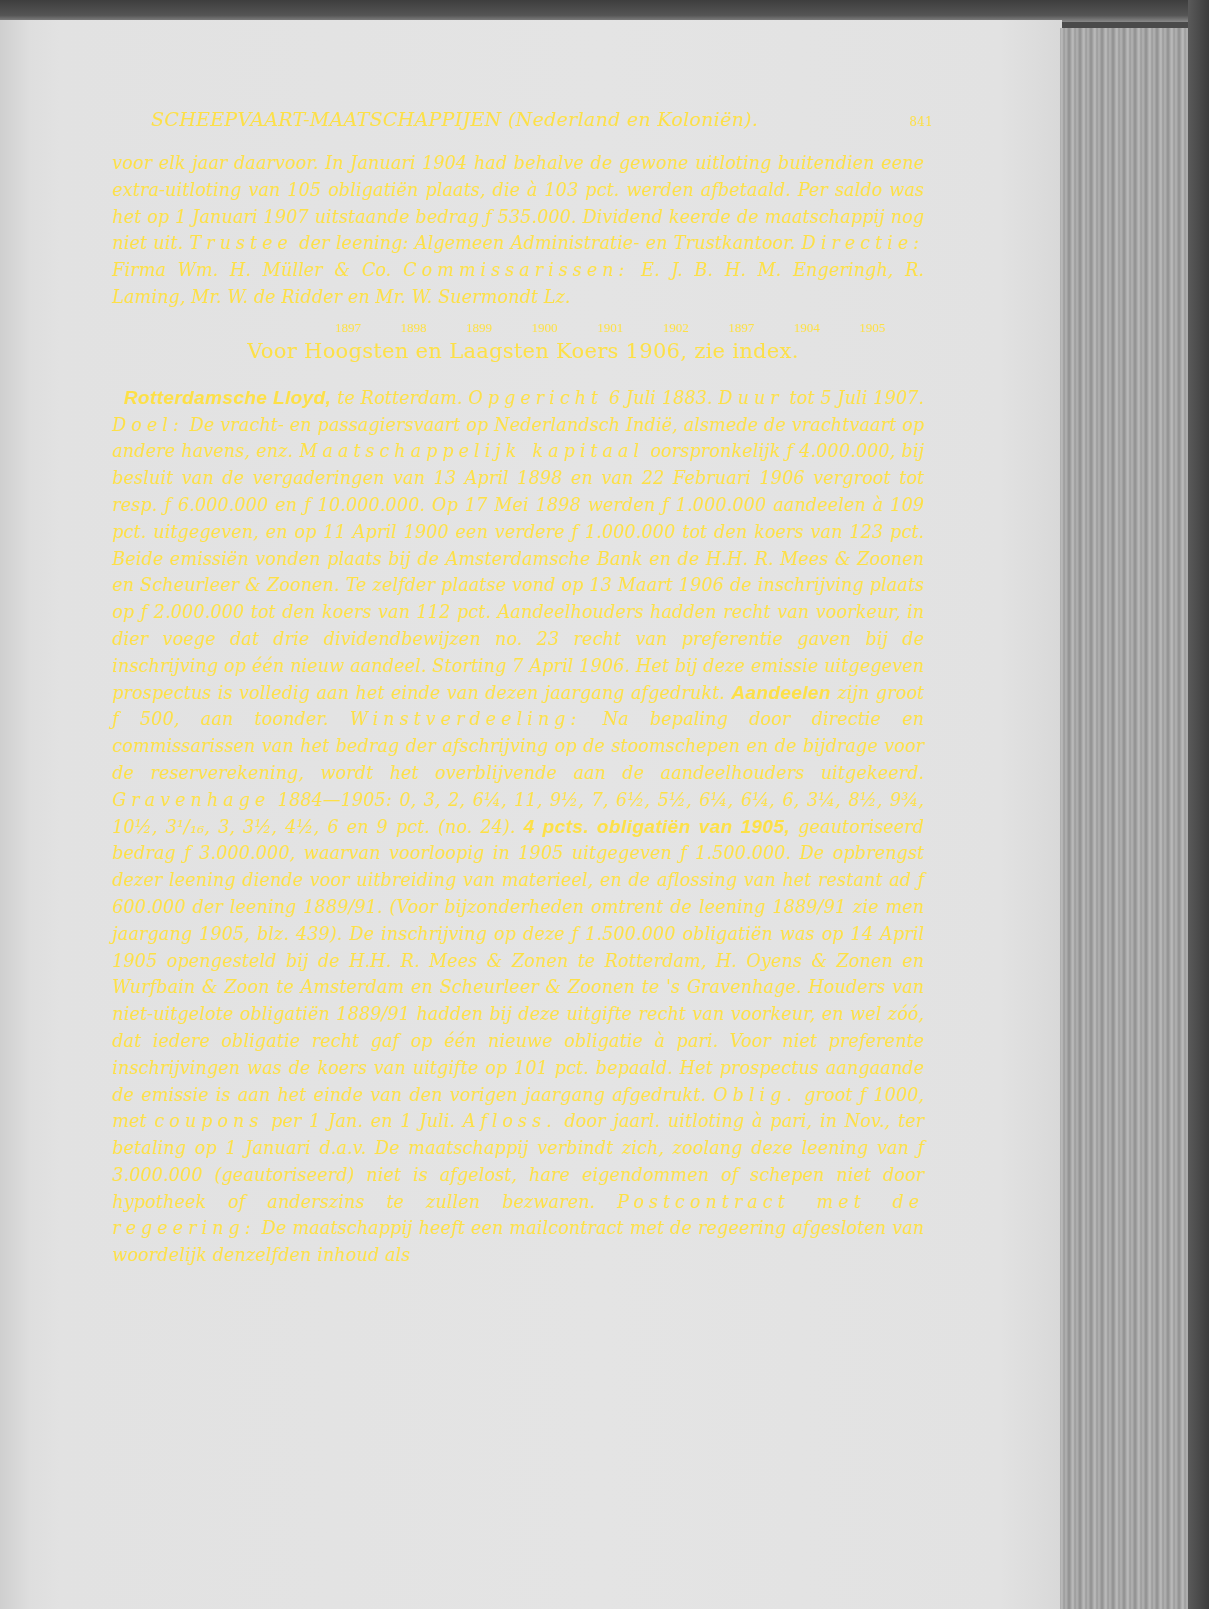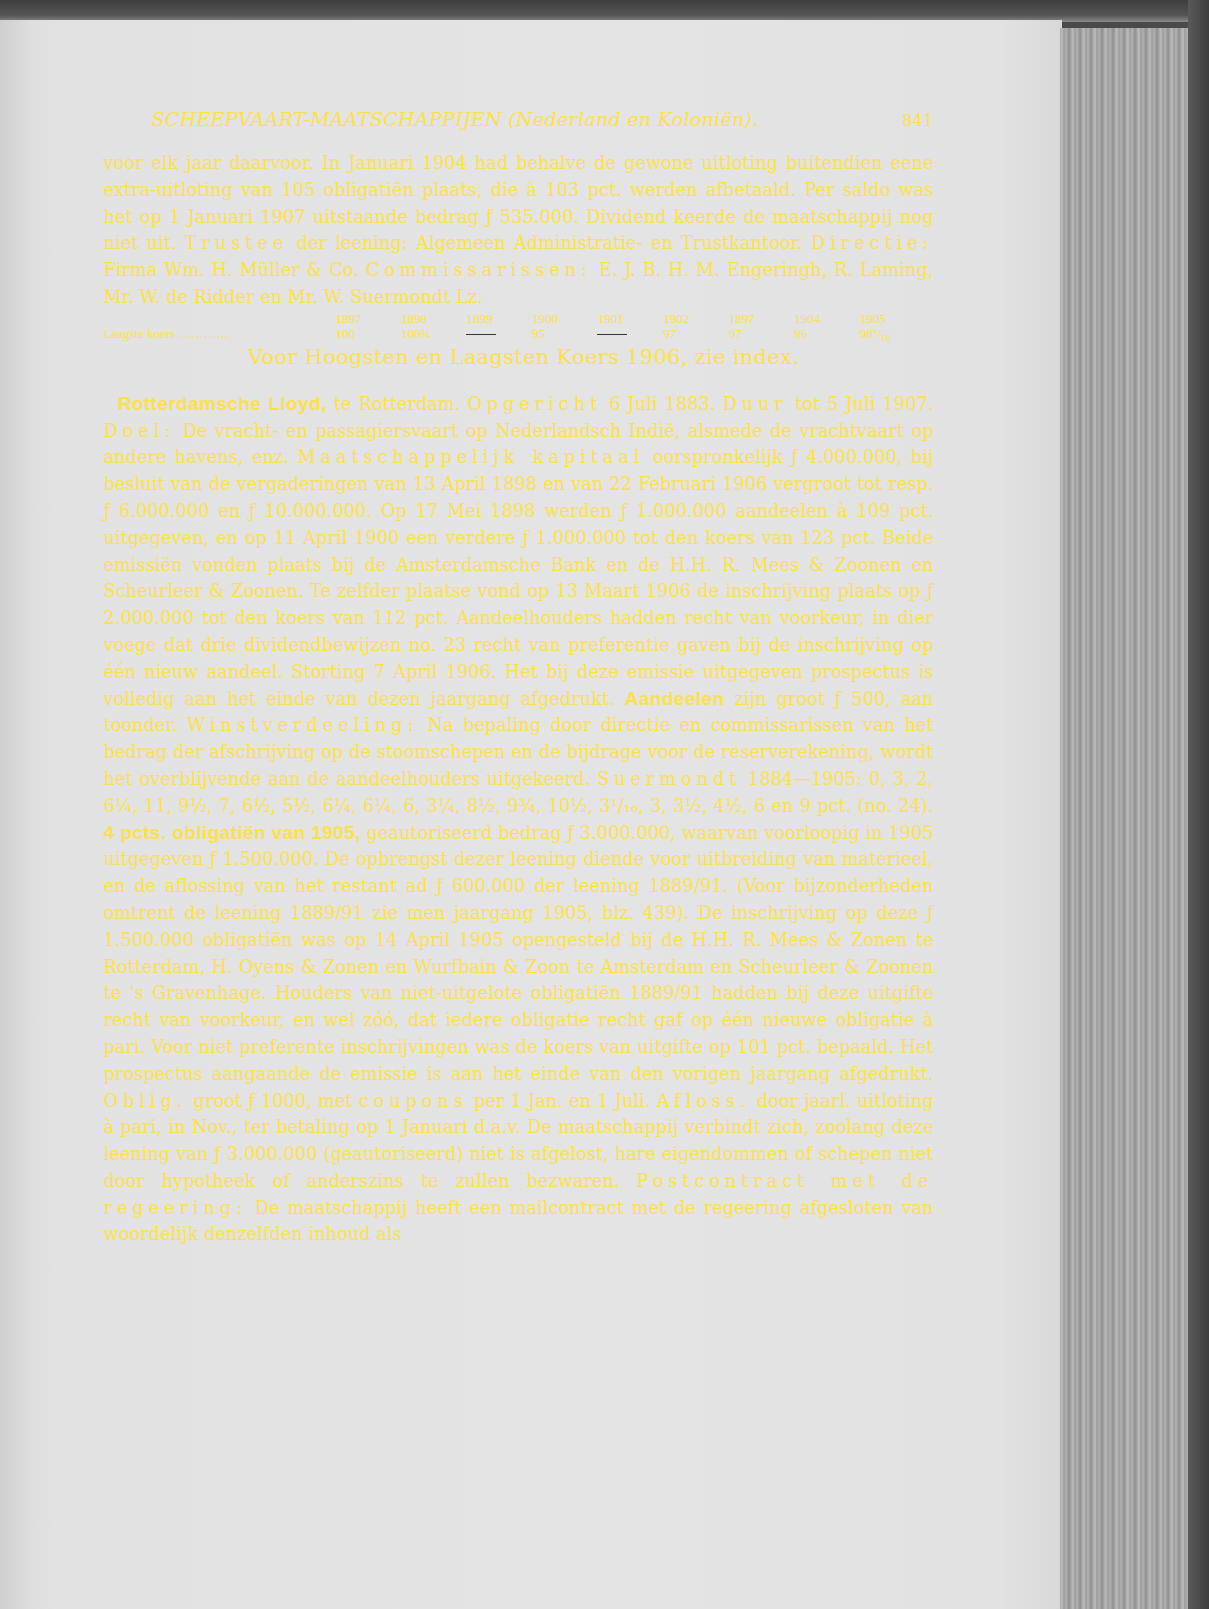--- a/index.html
+++ b/index.html
@@ -27,24 +27,24 @@
     }
     .text-block {
       position: absolute; left: 103px; top: 108px; width: 830px;
       color: #fde047;
     }
     .running-head {
       display: flex; justify-content: space-between; align-items: baseline;
       font-style: italic; font-size: 19px; letter-spacing: 0.3px;
       padding-left: 48px; margin-bottom: 20px;
     }
-    .running-head .folio { font-style: normal; font-size: 16px; }
+    .running-head .folio { font-style: normal; font-size: 12px; }
     .para {
       font-size: 17.6px; line-height: 26.8px; text-align: justify;
-      margin: 0; letter-spacing: 0.1px;
+      margin: 9px; letter-spacing: 0.1px; font-style: italic;
     }
     .spaced { letter-spacing: 5px; }
     .bold-sans {
       font-family: "Liberation Sans", "DejaVu Sans", sans-serif;
       font-weight: bold; font-size: 19px; letter-spacing: 0.4px;
     }
     .table-title {
       text-align: center; font-size: 13.5px; letter-spacing: 1px;
       margin: 16px 0 4px 0; padding-left: 10px;
     }
@@ -98,56 +98,41 @@
       <td class="val">1897</td>
       <td class="val">1898</td>
       <td class="val">1899</td>
       <td class="val">1900</td>
       <td class="val">1901</td>
       <td class="val">1902</td>
       <td class="val">1897</td>
       <td class="val">1904</td>
       <td class="val">1905</td>
     </tr>
-    <tr>
-      <td class="label">
-        <span>Laagste koers</span>
-        <span class="dots">............</span>
-      </td>
-      <td class="val">100</td>
-      <td class="val">100¾</td>
-      <td class="val dash"><span></span></td>
-      <td class="val">95</td>
-      <td class="val dash"><span></span></td>
-      <td class="val">97</td>
-      <td class="val">97</td>
-      <td class="val">96</td>
-      <td class="val">98⁷/₁₆</td>
-    </tr>
   </tbody>
     </table>
 
   <div class="table-note">Voor Hoogsten en Laagsten Koers 1906, zie index.</div>
 
   <p class="para">
     &nbsp;&nbsp;<span class="bold-sans">Rotterdamsche Lloyd,</span>
     <span>te Rotterdam.</span>
     <span class="spaced">Opgericht</span>
     <span>6 Juli 1883.</span>
     <span class="spaced">Duur</span>
     <span>tot 5 Juli 1907.</span>
     <span class="spaced">Doel:</span>
     <span>De vracht- en passagiersvaart op Nederlandsch Indië, alsmede de vrachtvaart op andere havens, enz.</span>
     <span class="spaced">Maatschappelijk kapitaal</span>
     <span>oorspronkelijk ƒ 4.000.000, bij besluit van de vergaderingen van 13 April 1898 en van 22 Februari 1906 vergroot tot resp. ƒ 6.000.000 en ƒ 10.000.000. Op 17 Mei 1898 werden ƒ 1.000.000 aandeelen à 109 pct. uitgegeven, en op 11 April 1900 een verdere ƒ 1.000.000 tot den koers van 123 pct. Beide emissiën vonden plaats bij de Amsterdamsche Bank en de H.H. R. Mees &amp; Zoonen en Scheurleer &amp; Zoonen. Te zelfder plaatse vond op 13 Maart 1906 de inschrijving plaats op ƒ 2.000.000 tot den koers van 112 pct. Aandeelhouders hadden recht van voorkeur, in dier voege dat drie dividendbewijzen no. 23 recht van preferentie gaven bij de inschrijving op één nieuw aandeel. Storting 7 April 1906. Het bij deze emissie uitgegeven prospectus is volledig aan het einde van dezen jaargang afgedrukt.</span>
     <span class="bold-sans">Aandeelen</span>
     <span>zijn groot ƒ 500, aan toonder.</span>
     <span class="spaced">Winstverdeeling:</span>
     <span>Na bepaling door directie en commissarissen van het bedrag der afschrijving op de stoomschepen en de bijdrage voor de reserverekening, wordt het overblijvende aan de aandeelhouders uitgekeerd.</span>
-    <span class="spaced">Suermondt</span>
+    <span class="spaced">Gravenhage</span>
     <span>1884—1905: 0, 3, 2, 6¼, 11, 9½, 7, 6½, 5½, 6¼, 6¼, 6, 3¼, 8½, 9¾, 10½, 3¹/₁₆, 3, 3½, 4½, 6 en 9 pct. (no. 24).</span>
     <span class="bold-sans">4 pcts. obligatiën van 1905,</span>
     <span>geautoriseerd bedrag ƒ 3.000.000, waarvan voorloopig in 1905 uitgegeven ƒ 1.500.000. De opbrengst dezer leening diende voor uitbreiding van materieel, en de aflossing van het restant ad ƒ 600.000 der leening 1889/91. (Voor bijzonderheden omtrent de leening 1889/91 zie men jaargang 1905, blz. 439). De inschrijving op deze ƒ 1.500.000 obligatiën was op 14 April 1905 opengesteld bij de H.H. R. Mees &amp; Zonen te Rotterdam, H. Oyens &amp; Zonen en Wurfbain &amp; Zoon te Amsterdam en Scheurleer &amp; Zoonen te 's Gravenhage. Houders van niet-uitgelote obligatiën 1889/91 hadden bij deze uitgifte recht van voorkeur, en wel zóó, dat iedere obligatie recht gaf op één nieuwe obligatie à pari. Voor niet preferente inschrijvingen was de koers van uitgifte op 101 pct. bepaald. Het prospectus aangaande de emissie is aan het einde van den vorigen jaargang afgedrukt.</span>
     <span class="spaced">Oblig.</span>
     <span>groot ƒ 1000, met</span>
     <span class="spaced">coupons</span>
     <span>per 1 Jan. en 1 Juli.</span>
     <span class="spaced">Afloss.</span>
     <span>door jaarl. uitloting à pari, in Nov., ter betaling op 1 Januari d.a.v. De maatschappij verbindt zich, zoolang deze leening van ƒ 3.000.000 (geautoriseerd) niet is afgelost, hare eigendommen of schepen niet door hypotheek of anderszins te zullen bezwaren.</span>
     <span class="spaced">Postcontract met de regeering:</span>

